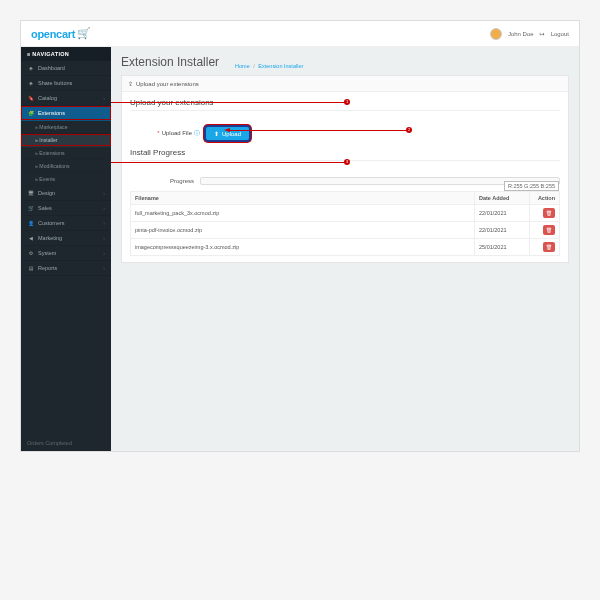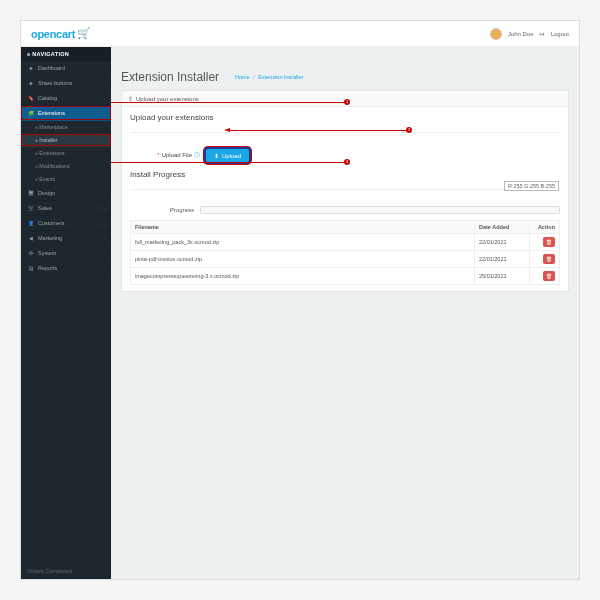--- a/index.html
+++ b/index.html
@@ -1,39 +1,39 @@
 <!DOCTYPE html>
 <html><head>
 <meta charset="utf-8">
 <style>
 * { margin: 0; padding: 0; box-sizing: border-box; font-family: -apple-system, "Segoe UI", Arial, sans-serif; }
 body { background: #f5f5f5; width: 600px; height: 600px; overflow: hidden; position: relative; }
-.frame { position: absolute; top: 20px; left: 20px; width: 560px; height: 560px; background: #fff; border: 1px solid #ddd; overflow: hidden; font-size: 6px; }
+.frame { position: absolute; top: 20px; left: 20px; width: 560px; height: 432px; background: #fff; border: 1px solid #ddd; overflow: hidden; font-size: 6px; }
 .header { height: 26px; display: flex; align-items: center; justify-content: space-between; padding: 0 10px; border-bottom: 1px solid #eee; }
 .logo { color: #1aa7e8; font-weight: 600; font-size: 11px; letter-spacing: -0.3px; display: flex; align-items: center; }
 .logo .cart { margin-left: 2px; }
 .userbox { display: flex; align-items: center; gap: 6px; color: #666; font-size: 6px; }
 .avatar { width: 12px; height: 12px; border-radius: 50%; background: #f0ad4e; border: 1px solid #ccc; display: inline-block; }
 .body { display: flex; height: calc(100% - 26px); }
 .sidebar { width: 90px; background: #1e272e; color: #7f8c8d; display: flex; flex-direction: column; font-size: 5.5px; }
 .nav-title { background: #171f26; color: #fff; padding: 4px 6px; font-size: 5.5px; font-weight: 600; letter-spacing: 0.3px; }
 .nav-item { padding: 4px 6px; display: flex; align-items: center; justify-content: space-between; color: #95a5a6; cursor: pointer; border-bottom: 1px solid rgba(0,0,0,0.1); }
 .nav-item .ic { width: 8px; display: inline-block; text-align: center; margin-right: 3px; font-size: 5px; }
 .nav-item .chev { color: #555; font-size: 5px; }
 .nav-item.active { background: #0f5d8e; color: #fff; box-shadow: inset 0 0 0 1px #a00; }
 .nav-sub { padding: 3px 6px 3px 14px; color: #7f8c8d; cursor: pointer; border-bottom: 1px solid rgba(0,0,0,0.05); font-size: 5.2px; }
 .nav-sub.hl { background: #2c3840; color: #b0bec5; box-shadow: inset 0 0 0 1px #a00; }
 .main { flex: 1; background: #ecf0f1; padding: 8px 10px; overflow: hidden; position: relative; }
-.page-title { font-size: 12px; color: #555; font-weight: 300; margin-bottom: 6px; display: flex; align-items: center; gap: 16px; margin-top: 15px; }
+.page-title { font-size: 12px; color: #555; font-weight: 300; margin-bottom: 6px; display: flex; align-items: flex-end; gap: 16px; }
 .crumbs { font-size: 5.5px; color: #1aa7e8; }
 .crumbs .sep { color: #aaa; margin: 0 2px; }
 .panel { background: #fff; border: 1px solid #e5e5e5; margin-bottom: 8px; }
 .panel-h { background: #fafafa; border-bottom: 1px solid #eee; padding: 4px 6px; font-size: 6px; color: #555; display: flex; align-items: center; gap: 3px; }
 .panel-b { padding: 6px 8px; }
-.sect-title { font-size: 8px; color: #444; font-weight: 400; margin-bottom: 16px; border-bottom: 1px solid #eee; padding-bottom: 10px; }
+.sect-title { font-size: 8px; color: #444; font-weight: 400; margin-bottom: 16px; border-bottom: 1px solid #eee; padding-bottom: 3px; }
 .form-row { display: flex; align-items: center; gap: 6px; margin: 5px 0 8px; }
 .form-label { width: 70px; text-align: right; font-size: 6px; color: #444; }
 .form-label .req { color: #d9534f; margin-right: 2px; }
 .help { color: #1aa7e8; margin-left: 2px; cursor: help; }
 .btn-upload { background: #1aa7e8; color: #fff; padding: 3px 8px; font-size: 6px; border-radius: 2px; display: inline-flex; align-items: center; gap: 3px; cursor: pointer; box-shadow: 0 0 0 2px #1f3a93, 0 0 0 3px #c00; }
 .progress-row { display: flex; align-items: center; font-size: 6px; color: #555; margin-top: 4px; }
 .progress-row .plabel { width: 70px; text-align: right; padding-right: 6px; }
 .progress-row .pbar { flex: 1; height: 8px; border: 1px solid #ddd; border-radius: 2px; background: #f9f9f9; }
 .rgb-box { position: absolute; top: 134px; right: 20px; border: 1px solid #bbb; padding: 1px 3px; font-size: 5.5px; background: #fff; color: #666; }
 .tbl { width: 100%; border-collapse: collapse; font-size: 5.5px; }

